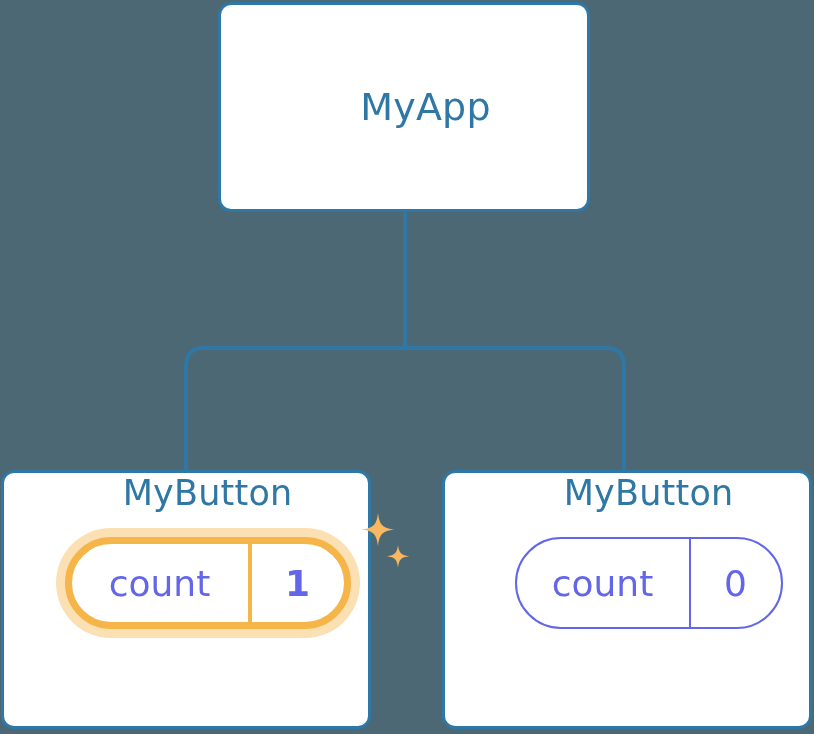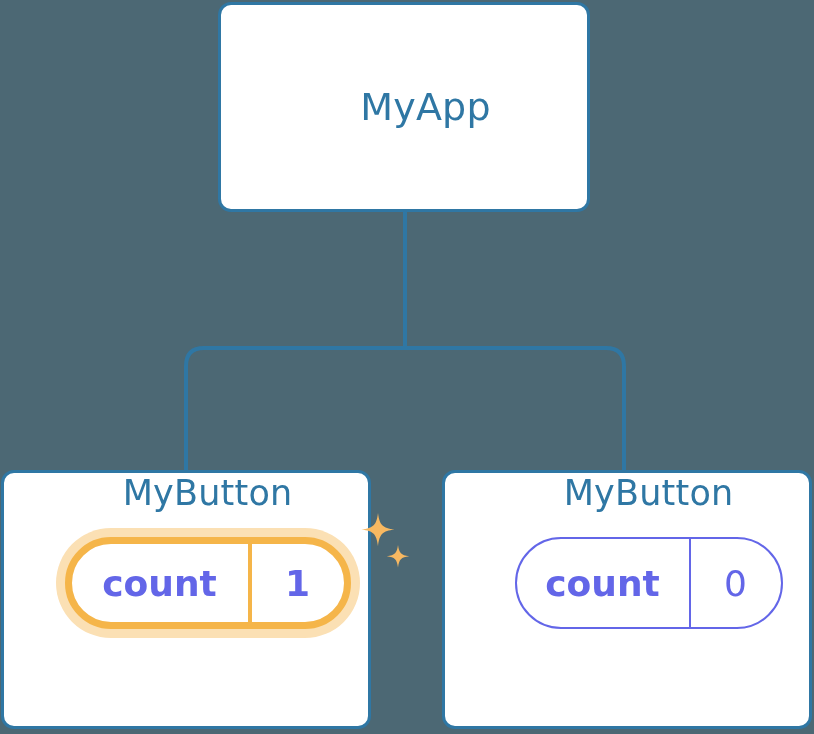--- a/index.html
+++ b/index.html
@@ -128,21 +128,21 @@
     flex: 0 0 180px;
     border-right: 4px solid #f5b549;
   }
   .pill-highlight .pill-value {
     flex: 1 1 auto;
   }
 
   .key-text {
     color: #6366e8;
     font-size: 36px;
-    font-weight: 700;
+    font-weight: 400;
   }
 
   .value-text {
     color: #6366e8;
     font-size: 36px;
     font-weight: 400;
   }
 
   .value-text.bold {
     font-weight: 700;

